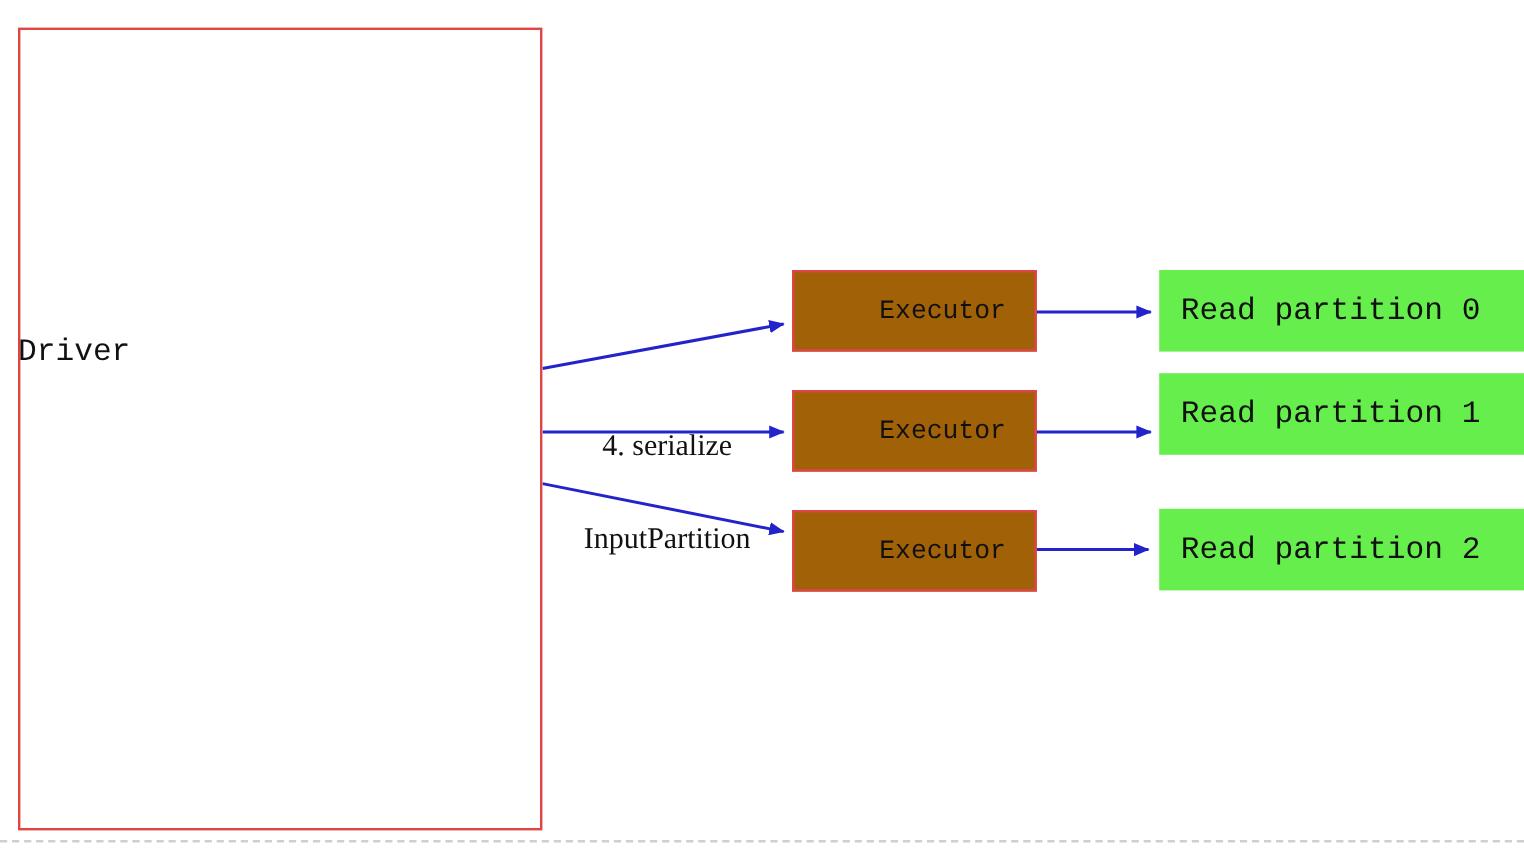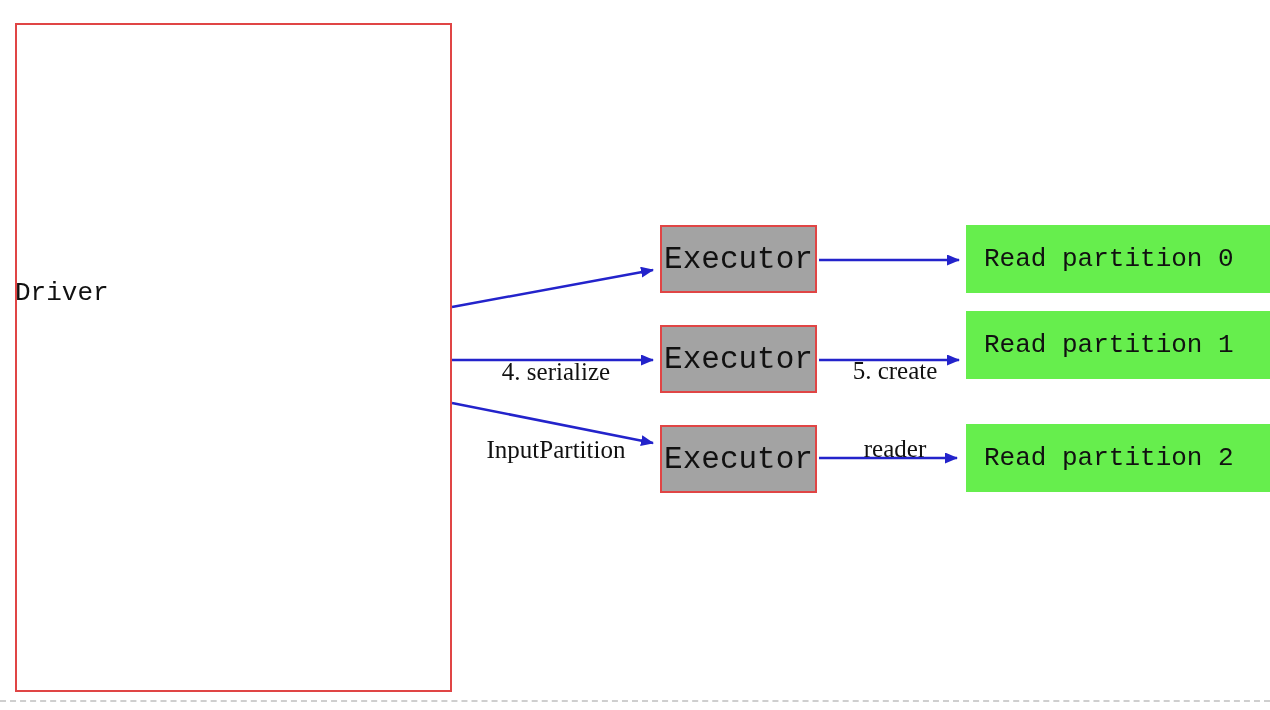--- a/index.html
+++ b/index.html
@@ -43,26 +43,27 @@
     left: 28px; top: 366px;
     font-size: 26px;
     line-height: 25.5px;
     white-space: pre;
   }
   .executor {
     position: absolute;
     left: 660px;
     width: 153px; height: 64px;
     border: 2px solid var(--box-border, #e04545);
-    background: #a3a3a3;
+    background: #a16207;
     display: flex;
     align-items: center;
     justify-content: center;
-    font-size: 31px;
+    font-size: 22px;
     white-space: pre;
+    padding-left: 47px;
   }
   .executor.e1 { top: 225px; }
   .executor.e2 { top: 325px; }
   .executor.e3 { top: 425px; }
   .partition {
     position: absolute;
     left: 966px;
     width: 336px; height: 68px;
     background: var(--partition-fill, #66ee4d);
     display: flex;
@@ -119,20 +120,16 @@
   <div class="executor e3">Executor</div>
 
   <div class="partition p1">Read partition 0</div>
   <div class="partition p2">Read partition 1</div>
   <div class="partition p3">Read partition 2</div>
 
   <div class="arrow-label lbl-serialize">
     <div>4. serialize</div>
     <div>InputPartition</div>
   </div>
-  <div class="arrow-label lbl-create-reader">
-    <div>5. create</div>
-    <div>reader</div>
-  </div>
 
   <div class="page-edge-bottom"></div>
 
 </div>
 
 </body></html>

